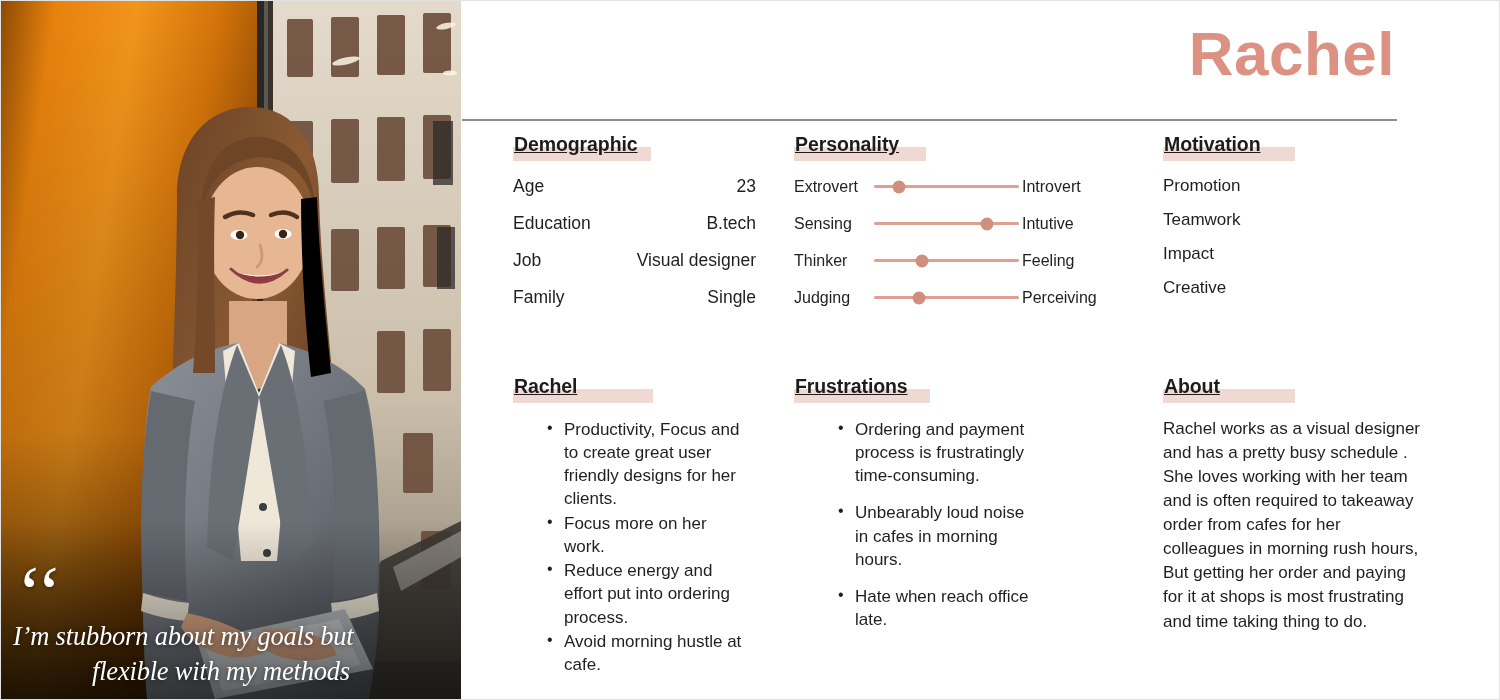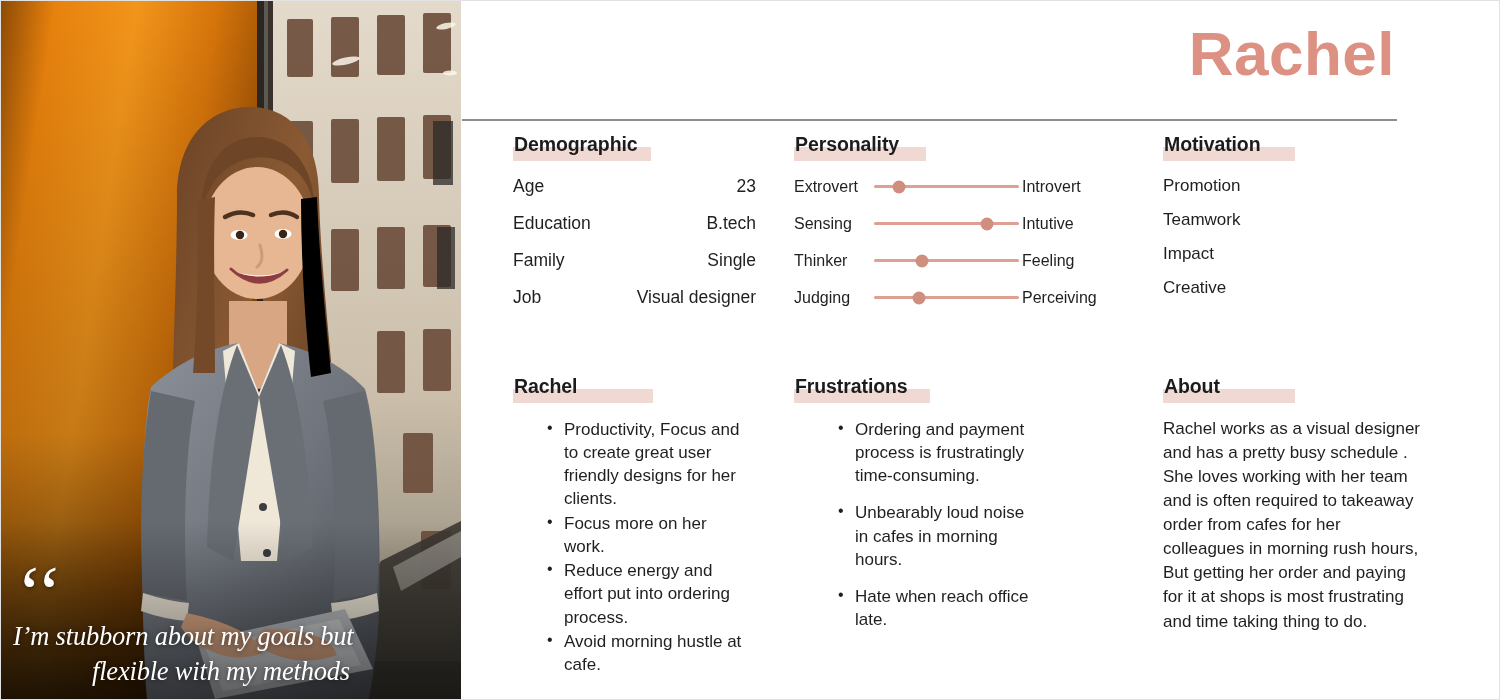--- a/index.html
+++ b/index.html
@@ -111,20 +111,21 @@
   .sec-head {
     position: relative;
     display: inline-block;
     font-size: 19.5px;
     font-weight: bold;
     color: #1c1c1c;
     line-height: 1;
     padding: 0 2px 4px 1px;
     margin-bottom: 13px;
     letter-spacing: -0.1px;
+    text-decoration: underline;
   }
   .sec-head .hl {
     position: absolute;
     left: 0;
     bottom: -2px;
     height: 14px;
     background: #f0d9d2;
     z-index: 0;
   }
   .sec-head .txt { position: relative; z-index: 1; }
@@ -386,26 +387,26 @@
           <div class="demo-table">
             <div class="demo-row">
               <span class="demo-key">Age</span>
               <span class="demo-val">23</span>
             </div>
             <div class="demo-row">
               <span class="demo-key">Education</span>
               <span class="demo-val">B.tech</span>
             </div>
             <div class="demo-row">
+              <span class="demo-key">Job</span>
+              <span class="demo-val">Visual designer</span>
+            </div>
+            <div class="demo-row">
               <span class="demo-key">Family</span>
               <span class="demo-val">Single</span>
-            </div>
-            <div class="demo-row">
-              <span class="demo-key">Job</span>
-              <span class="demo-val">Visual designer</span>
             </div>
           </div>
         </div>
 
         <div class="col col-2">
           <div class="sec-head">
             <span class="hl" style="width:132px"></span>
             <span class="txt">Personality</span>
           </div>
           <div class="slider-list">

